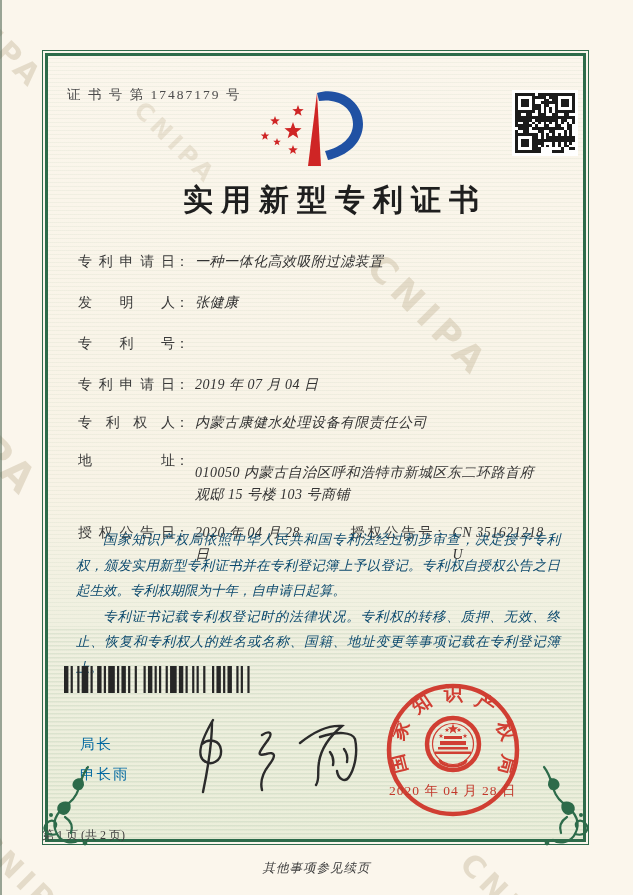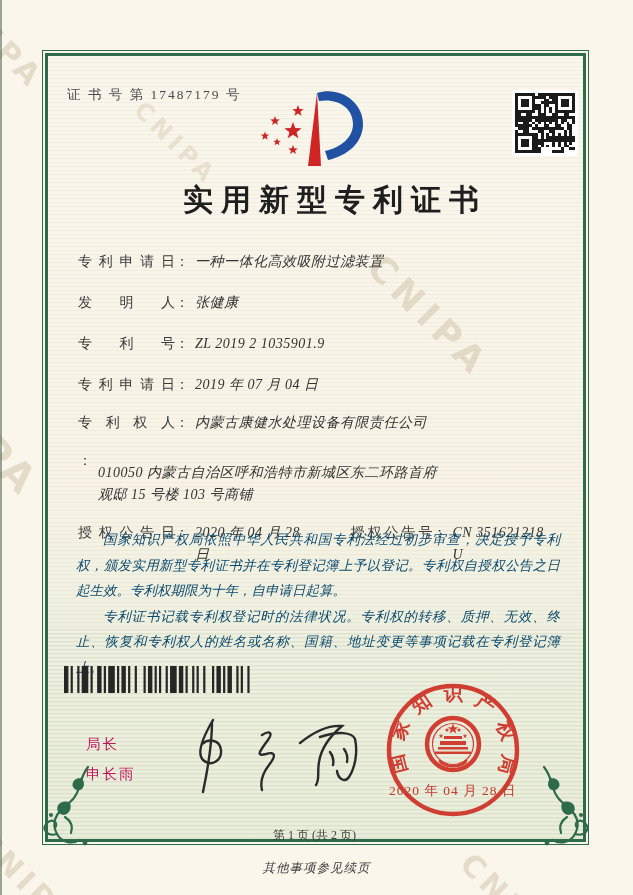--- a/index.html
+++ b/index.html
@@ -51,29 +51,29 @@
   .grant .pair{display:flex;}
   .grant .pair2{margin-left:44px;justify-content:flex-end;}
   .grant .pair2 .flabel{width:82px;flex-basis:82px;}
 
   .body-text{position:absolute;left:76px;top:527px;width:484px;font-size:13.5px;line-height:25.5px;
       text-align:justify;color:#0c4a6e;font-style:italic;}
   .body-text p{margin:0;text-indent:2em;}
 
   .barcode{position:absolute;left:64px;top:666px;}
 
-  .signer{position:absolute;left:86px;top:729px;font-size:14.5px;line-height:30px;color:#be185d;letter-spacing:2px;}
+  .signer{position:absolute;left:80px;top:729px;font-size:14.5px;line-height:30px;color:#0369a1;letter-spacing:2px;}
 
   .sig-svg{position:absolute;left:0;top:0;width:633px;height:895px;z-index:5;pointer-events:none;}
 
   .seal{position:absolute;left:383px;top:680px;z-index:6;opacity:.93;}
   .seal-date{position:absolute;left:389px;top:782px;z-index:7;font-size:13.5px;color:#c3392c;
       letter-spacing:1px;white-space:nowrap;}
 
-  .page-info{position:absolute;left:42px;top:827px;width:545px;text-align:center;font-size:12px;color:#3f3f3f;z-index:4;}
+  .page-info{position:absolute;left:42px;top:827px;width:545px;text-align:left;font-size:12px;color:#3f3f3f;z-index:4;}
   .footer-note{position:absolute;left:0;top:860px;width:633px;text-align:center;font-size:12.5px;
       font-style:italic;color:#3d3d3d;z-index:4;letter-spacing:1px;}
 
   .orn{position:absolute;z-index:6;}
   .orn-l{left:41px;top:765px;}
   .orn-r{left:541px;top:765px;transform:scaleX(-1);}
 </style>
 </head>
 <body>
 
@@ -407,33 +407,33 @@
         <span class="fvalue">一种一体化高效吸附过滤装置</span>
       </div>
       <div class="frow">
         <span class="flabel">发明人</span>
           <span class="fcolon">：</span>
         <span class="fvalue">张健康</span>
       </div>
       <div class="frow">
         <span class="flabel">专利号</span>
           <span class="fcolon">：</span>
-        <span class="fvalue">ZL 2019 2 1035901.9</span>
       </div>
       <div class="frow tight">
         <span class="flabel">专利申请日</span>
           <span class="fcolon">：</span>
         <span class="fvalue">2019 年 07 月 04 日</span>
       </div>
       <div class="frow tight">
         <span class="flabel">专利权人</span>
           <span class="fcolon">：</span>
         <span class="fvalue">内蒙古康健水处理设备有限责任公司</span>
       </div>
       <div class="frow tight addr">
+        <span class="flabel">地址</span>
           <span class="fcolon">：</span>
         <span class="fvalue">010050 内蒙古自治区呼和浩特市新城区东二环路首府观邸 15 号楼 103 号商铺</span>
       </div>
       <div class="grant">
         <span class="pair">
           <span class="flabel">授权公告日</span>
             <span class="fcolon">：</span>
           <span class="fvalue">2020 年 04 月 28 日</span>
         </span>
         <span class="pair pair2">

